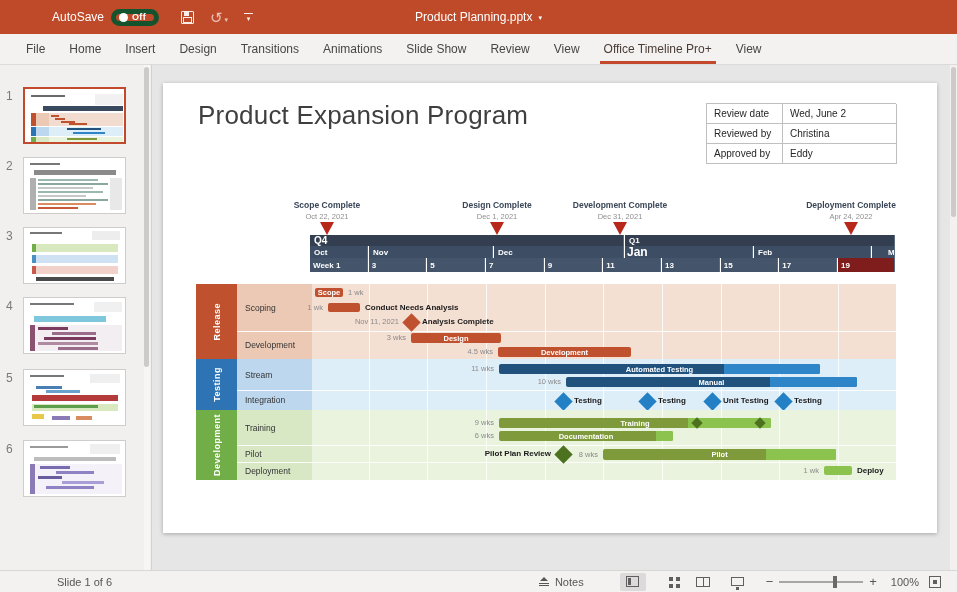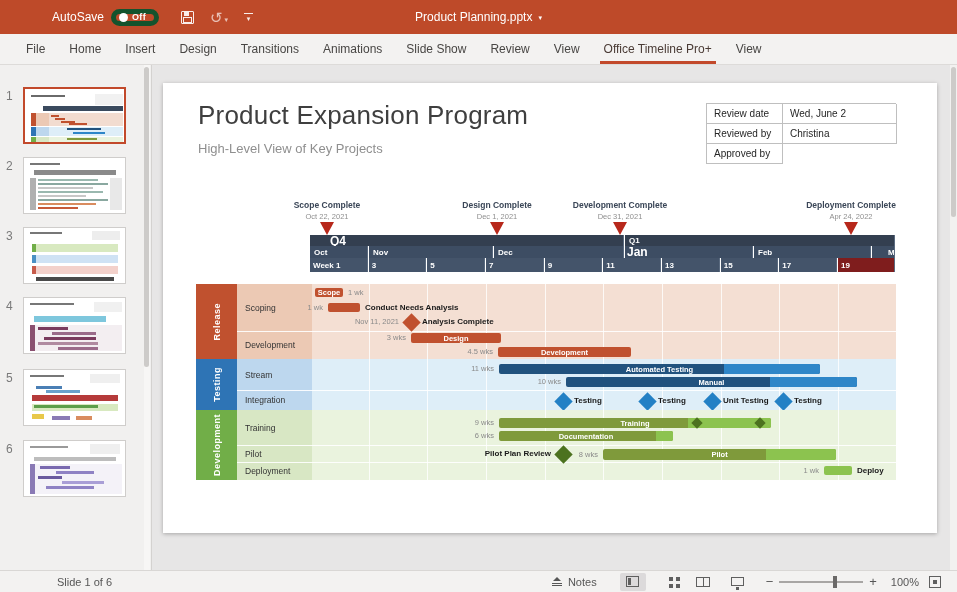--- a/index.html
+++ b/index.html
@@ -78,21 +78,21 @@
                 color:#fff; font-size:7.5px; font-weight:bold; white-space:nowrap; }
   .gnote { position:absolute; font-size:7.5px; color:#8a8a8a; white-space:nowrap; }
   .goutlbl { position:absolute; font-size:8px; font-weight:bold; color:#1a1a1a; white-space:nowrap; }
   .gdiamond { position:absolute; transform:rotate(45deg); }
 
   
   #statusbar { position:absolute; left:0; bottom:0; width:100%; height:22px; background:#f3f2f1;
                border-top:1px solid #d9d7d5; display:flex; align-items:center; font-size:11px; color:#565656; }
   #slide-count { margin-left:57px; }
   #status-right { margin-left:auto; display:flex; align-items:center; gap:0; }
-  .notes-wrap { display:flex; align-items:center; gap:6px; margin-right:23px; }
+  .notes-wrap { display:flex; align-items:center; gap:6px; margin-right:36px; }
   .notes-icon { display:flex; flex-direction:column; align-items:center; }
   .notes-icon .caret-up { width:0; height:0; border-left:4px solid transparent; border-right:4px solid transparent;
                           border-bottom:4px solid #565656; margin-bottom:1px; }
   .notes-icon .nline { width:10px; border-top:1px solid #565656; margin-top:1px; }
   .viewbtn { width:26px; height:18px; display:flex; align-items:center; justify-content:center; margin-right:9px; border-radius:2px; }
   .viewbtn.active { background:#dcdadb; }
   .icon-normal { width:13px; height:11px; border:1px solid #5f5f5f; position:relative; }
   .icon-normal:before { content:""; position:absolute; left:1px; top:1px; width:3px; height:7px; background:#5f5f5f; }
   .icon-grid { width:4px; height:4px; background:#5f5f5f; box-shadow:7px 0 0 #5f5f5f, 0 7px 0 #5f5f5f, 7px 7px 0 #5f5f5f;
                margin:-6px -6px 0 0; }
@@ -241,43 +241,43 @@
           <div style="position: absolute; left: 16px; top: 25px; width: 30px; height: 3px; background: rgb(122, 106, 176);"></div>
           <div style="position: absolute; left: 32px; top: 30px; width: 38px; height: 3px; background: rgb(143, 130, 196);"></div>
           <div style="position: absolute; left: 14px; top: 35px; width: 24px; height: 3px; background: rgb(106, 90, 158);"></div>
           <div style="position: absolute; left: 38px; top: 40px; width: 42px; height: 3px; background: rgb(169, 158, 214);"></div>
           <div style="position: absolute; left: 22px; top: 45px; width: 48px; height: 3px; background: rgb(143, 130, 196);"></div>
         </div>
       </div>
     <div id="canvas">
       <div id="slide">
         <div id="slide-title">Product Expansion Program</div>
-        <div id="slide-subtitle">High-Level View of Key Projects</div>
         <div id="review-table">
             <div class="cell">Review date</div>
             <div class="cell">Wed, June 2</div>
             <div class="cell">Reviewed by</div>
             <div class="cell">Christina</div>
             <div class="cell">Approved by</div>
+            <div class="cell">Eddy</div>
           </div>
         <div id="gantt">
             <div class="ms-title" style="left: 164px; top: 117px;">Scope Complete</div>
             <div class="ms-date" style="left: 164px; top: 129px;">Oct 22, 2021</div>
             <div class="ms-tri" style="left: 157px; top: 139px; border-top-color: rgb(183, 40, 27);"></div>
             <div class="ms-title" style="left: 334px; top: 117px;">Design Complete</div>
             <div class="ms-date" style="left: 334px; top: 129px;">Dec 1, 2021</div>
             <div class="ms-tri" style="left: 327px; top: 139px; border-top-color: rgb(183, 40, 27);"></div>
             <div class="ms-title" style="left: 457px; top: 117px;">Development Complete</div>
             <div class="ms-date" style="left: 457px; top: 129px;">Dec 31, 2021</div>
             <div class="ms-tri" style="left: 450px; top: 139px; border-top-color: rgb(183, 40, 27);"></div>
             <div class="ms-title" style="left: 688px; top: 117px;">Deployment Complete</div>
             <div class="ms-date" style="left: 688px; top: 129px;">Apr 24, 2022</div>
             <div class="ms-tri" style="left: 681px; top: 139px; border-top-color: rgb(183, 40, 27);"></div>
             <div class="hdr-cell" style="left: 147px; top: 152px; width: 314px; height: 11px; background: rgb(51, 63, 80); display: flex; align-items: center; border-right: 1px solid rgb(90, 106, 127);">
-              <div style="font-size: 12px; padding-left: 20px;">Q4</div>
+              <div style="font-size: 10px; padding-left: 4px;">Q4</div>
             </div>
             <div class="hdr-cell" style="left: 462px; top: 152px; width: 270px; height: 11px; background: rgb(51, 63, 80); display: flex; align-items: center; border-right: 1px solid rgb(90, 106, 127);">
               <div style="font-size: 8px; padding-left: 4px;">Q1</div>
             </div>
             <div class="hdr-cell" style="left: 147px; top: 163px; width: 58px; height: 12px; background: rgb(61, 77, 99); display: flex; align-items: center; border-right: 1px solid rgb(90, 106, 127);">
               <div style="font-size: 8px; padding-left: 4px;">Oct</div>
             </div>
             <div class="hdr-cell" style="left: 206px; top: 163px; width: 124px; height: 12px; background: rgb(61, 77, 99); display: flex; align-items: center; border-right: 1px solid rgb(90, 106, 127);">
               <div style="font-size: 8px; padding-left: 4px;">Nov</div>
             </div>

